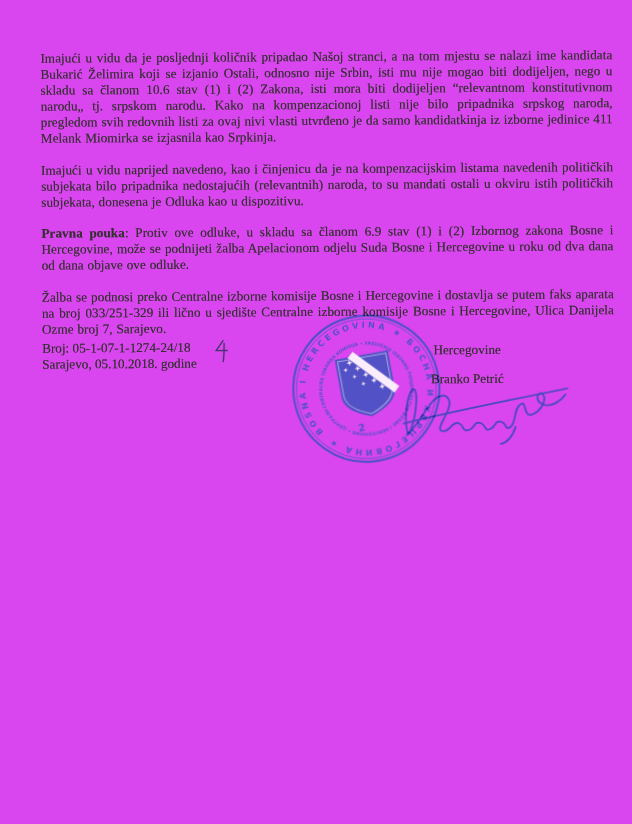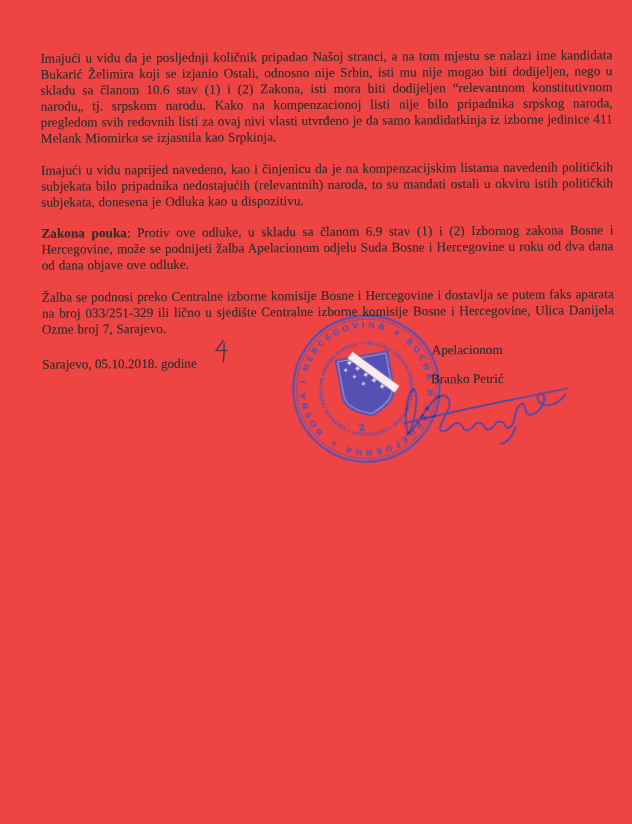--- a/index.html
+++ b/index.html
@@ -1,17 +1,17 @@
 <!DOCTYPE html>
 <html><head>
 <meta charset="utf-8">
 <style>
   html,body{margin:0;padding:0;background:#e8e8e8;}
   .page{
-    position:relative;width:632px;height:824px;background:#ef4444;
+    position:relative;width:632px;height:824px;background:#d946ef;
     font-family:"Liberation Serif",serif;color:#33312e;overflow:hidden;
     margin:0 auto;
   }
   .scan{position:absolute;inset:0;transform:rotate(-0.35deg);transform-origin:50% 0;}
   .para{
     position:absolute;left:40px;width:572px;
     font-size:13.2px;line-height:15.9px;text-align:justify;
     text-shadow:0 0 .35px rgba(46,44,42,.55);
     word-spacing:.4px;letter-spacing:.05px;
   }
@@ -39,33 +39,34 @@
   }
 </style>
 </head>
 <body>
 
 <div class="page">
   <div class="scan">
 
     <p class="para" style="top:36px">Imajući u vidu da je posljednji količnik pripadao Našoj stranci, a na tom mjestu se nalazi ime kandidata Bukarić Želimira koji se izjanio Ostali, odnosno nije Srbin, isti mu nije mogao biti dodijeljen, nego u skladu sa članom 10.6 stav (1) i (2) Zakona, isti mora biti dodijeljen “relevantnom konstitutivnom narodu„ tj. srpskom narodu. Kako na kompenzacionoj listi nije bilo pripadnika srpskog naroda, pregledom svih redovnih listi za ovaj nivi vlasti utvrđeno je da samo kandidatkinja iz izborne jedinice 411  Melank Miomirka se izjasnila kao Srpkinja.</p>
     <p class="para" style="top:148px">Imajući u vidu naprijed navedeno, kao i činjenicu da je na kompenzacijskim listama navedenih političkih subjekata bilo pripadnika nedostajućih (relevantnih) naroda,  to su mandati ostali u okviru istih političkih subjekata, donesena je Odluka kao u dispozitivu.</p>
-    <p class="para" style="top:211px"><b class="lead">Zakona pouka</b><span>: Protiv ove odluke, u skladu sa članom 6.9 stav (1) i (2) Izbornog zakona Bosne i Hercegovine, može se podnijeti žalba Apelacionom odjelu Suda Bosne i Hercegovine u roku od dva dana od dana objave ove odluke.</span></p>
+    <p class="para" style="top:211px"><b class="lead">Pravna pouka</b><span>: Protiv ove odluke, u skladu sa članom 6.9 stav (1) i (2) Izbornog zakona Bosne i Hercegovine, može se podnijeti žalba Apelacionom odjelu Suda Bosne i Hercegovine u roku od dva dana od dana objave ove odluke.</span></p>
     <p class="para" style="top:275px">Žalba se podnosi preko Centralne izborne komisije Bosne i Hercegovine i dostavlja se putem faks aparata na broj 033/251-329 ili lično u sjedište Centralne izborne komisije Bosne i Hercegovine, Ulica Danijela Ozme broj 7, Sarajevo.</p>
 
+    <div class="line" style="top:339px">Broj: 05-1-07-1-1274-24/18</div>
     <div class="line" style="top:355px">Sarajevo, 05.10.2018. godine</div>
 
     <svg class="pen-mark" viewBox="0 0 16 24">
       <g stroke="#2c3354" stroke-width="1.4" fill="none" stroke-linecap="round">
         <path d="M9,2 L2,12 L13,12"></path>
         <path d="M10,5 C10,12 10,18 9,23"></path>
       </g>
     </svg>
 
-    <div class="right-block" style="top:343px">Apelacionom</div>
+    <div class="right-block" style="top:343px">Hercegovine</div>
     <div class="right-block" style="top:372px">Branko Petrić</div>
 
     <svg class="stamp" viewBox="0 0 152 152">
       <g transform="rotate(-10 76 76)" fill="none" stroke="#4352c1">
         <circle cx="76" cy="76" r="73" stroke-width="2.1"></circle>
         <circle cx="76" cy="76" r="69.8" stroke-width="0.7"></circle>
 
         <path id="ringOuterPath" d="M26,111 A61,61 0 1 1 126,41 A61,61 0 1 1 26,111" fill="none" stroke="none"></path>
         <path id="ringInnerPath" d="M33.5,87.4 A44,44 0 1 1 118.5,64.6 A44,44 0 1 1 33.5,87.4" fill="none" stroke="none"></path>
 

